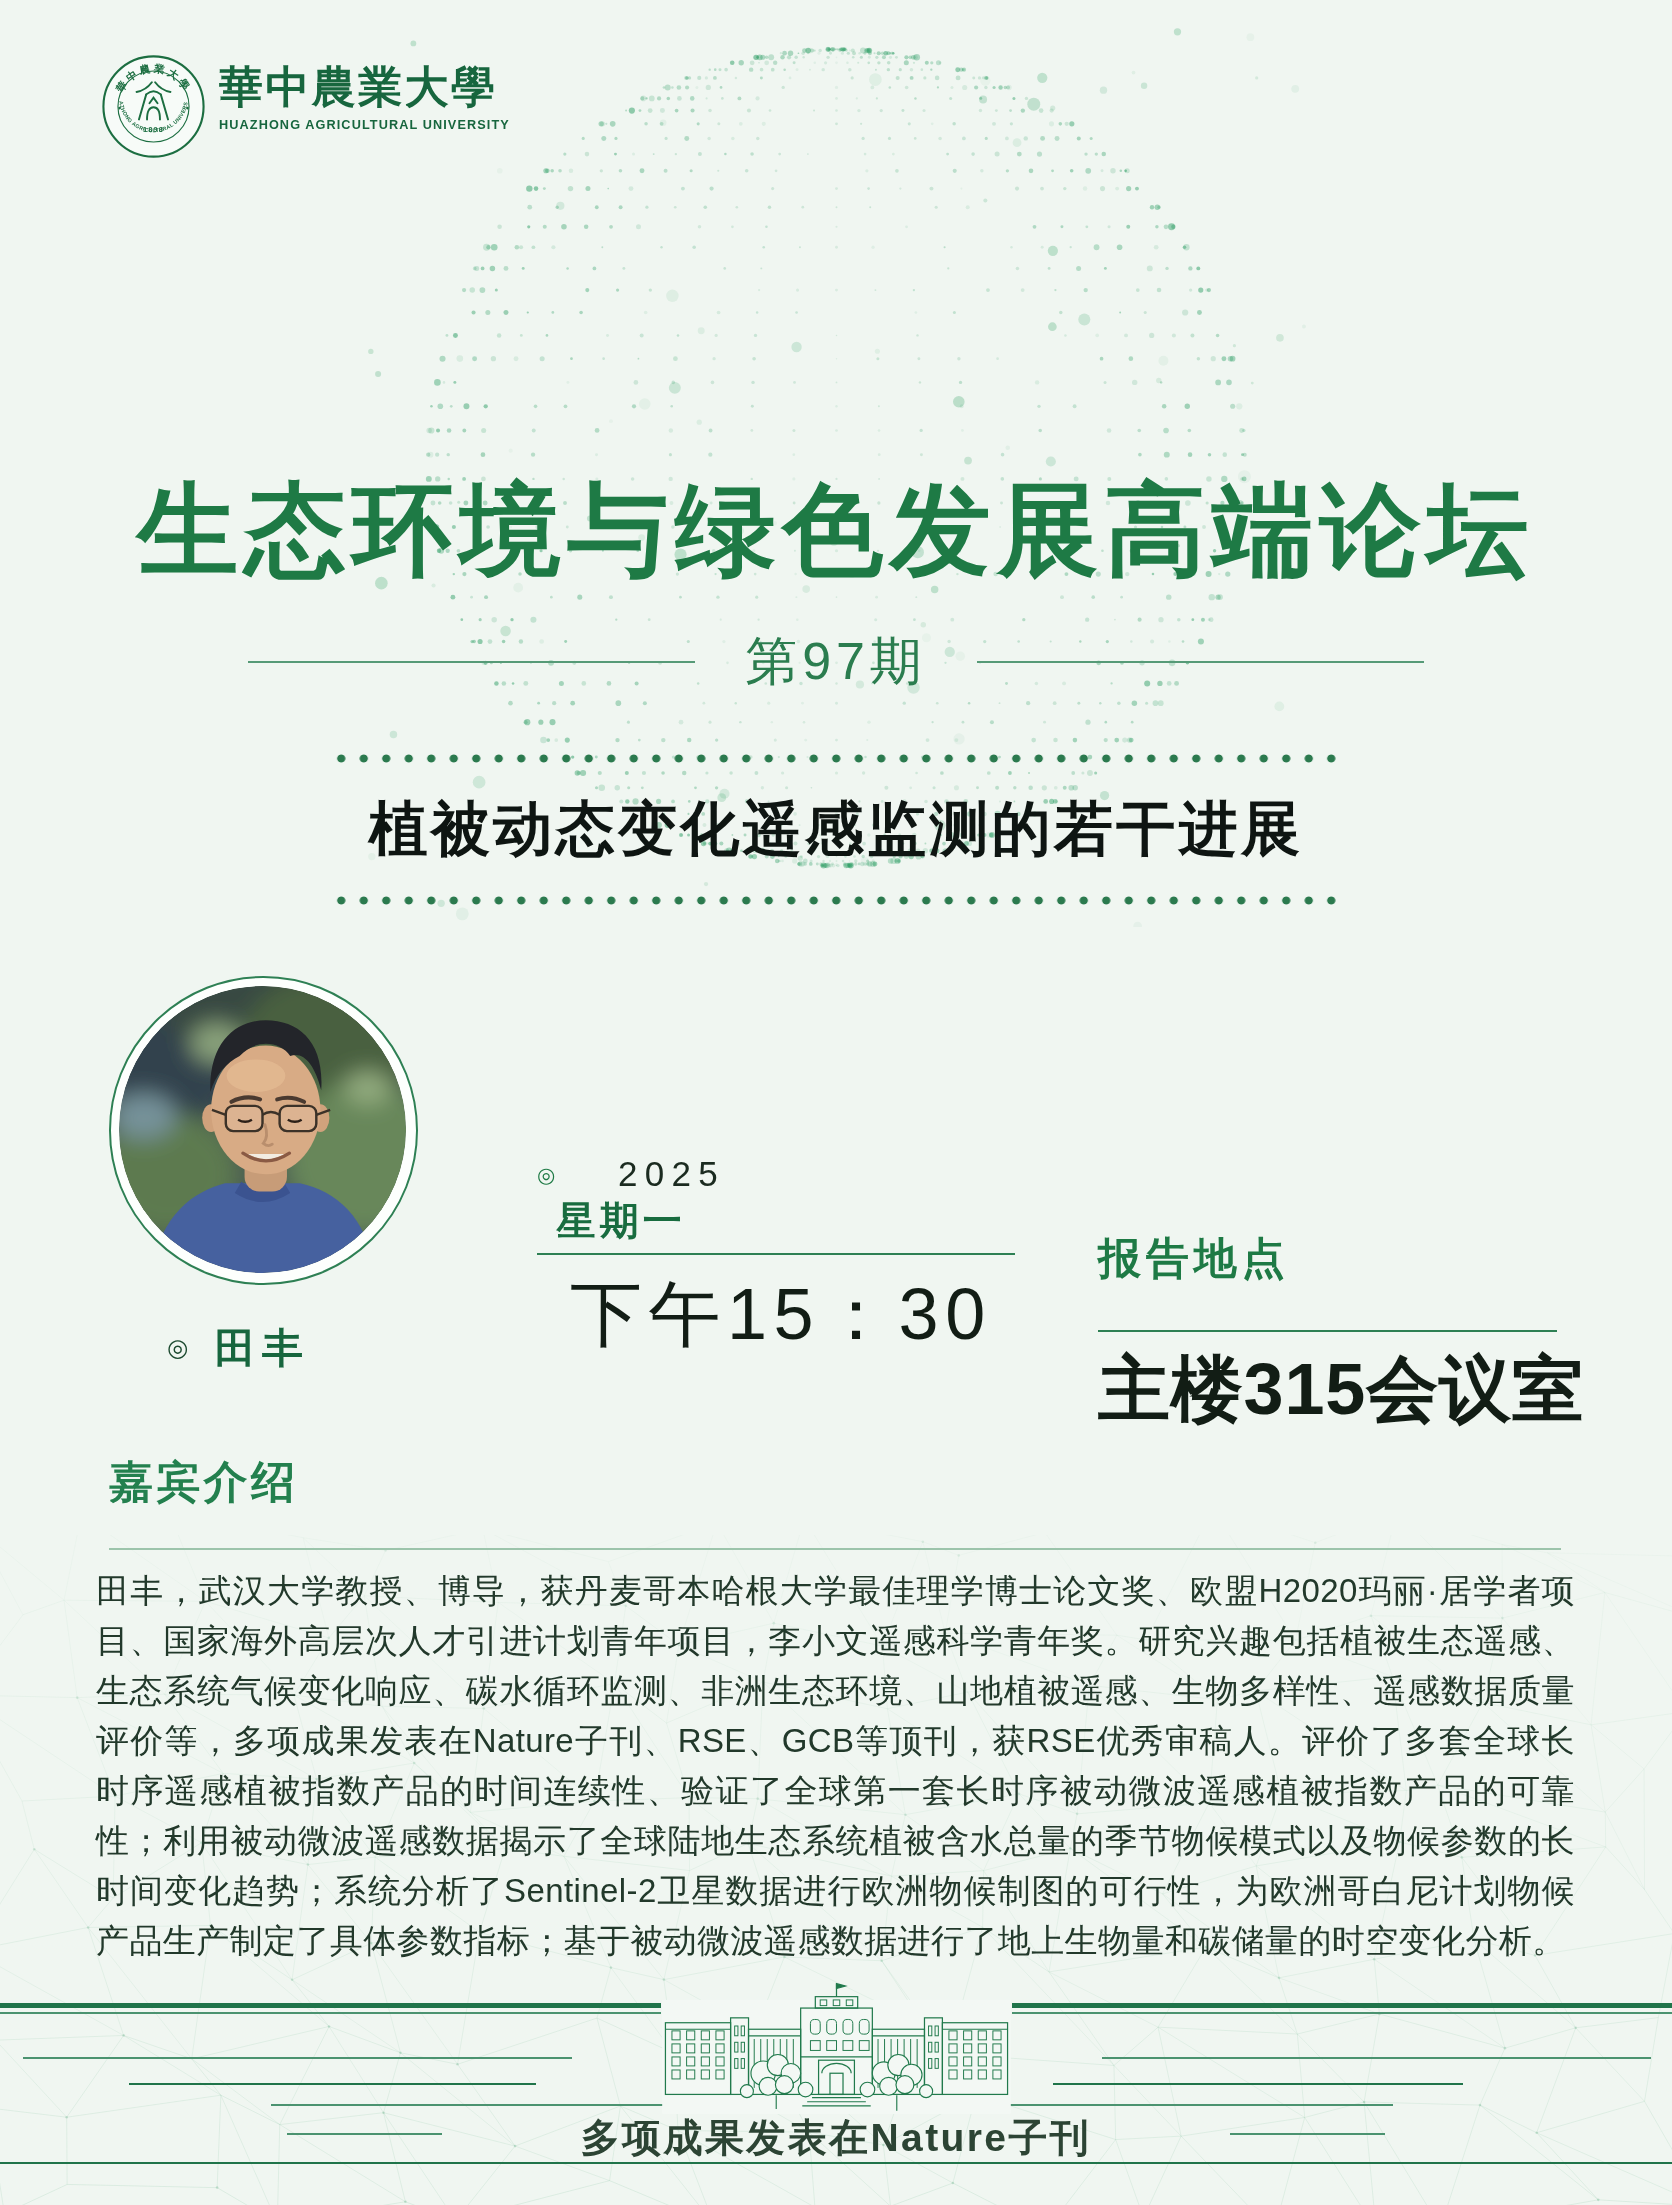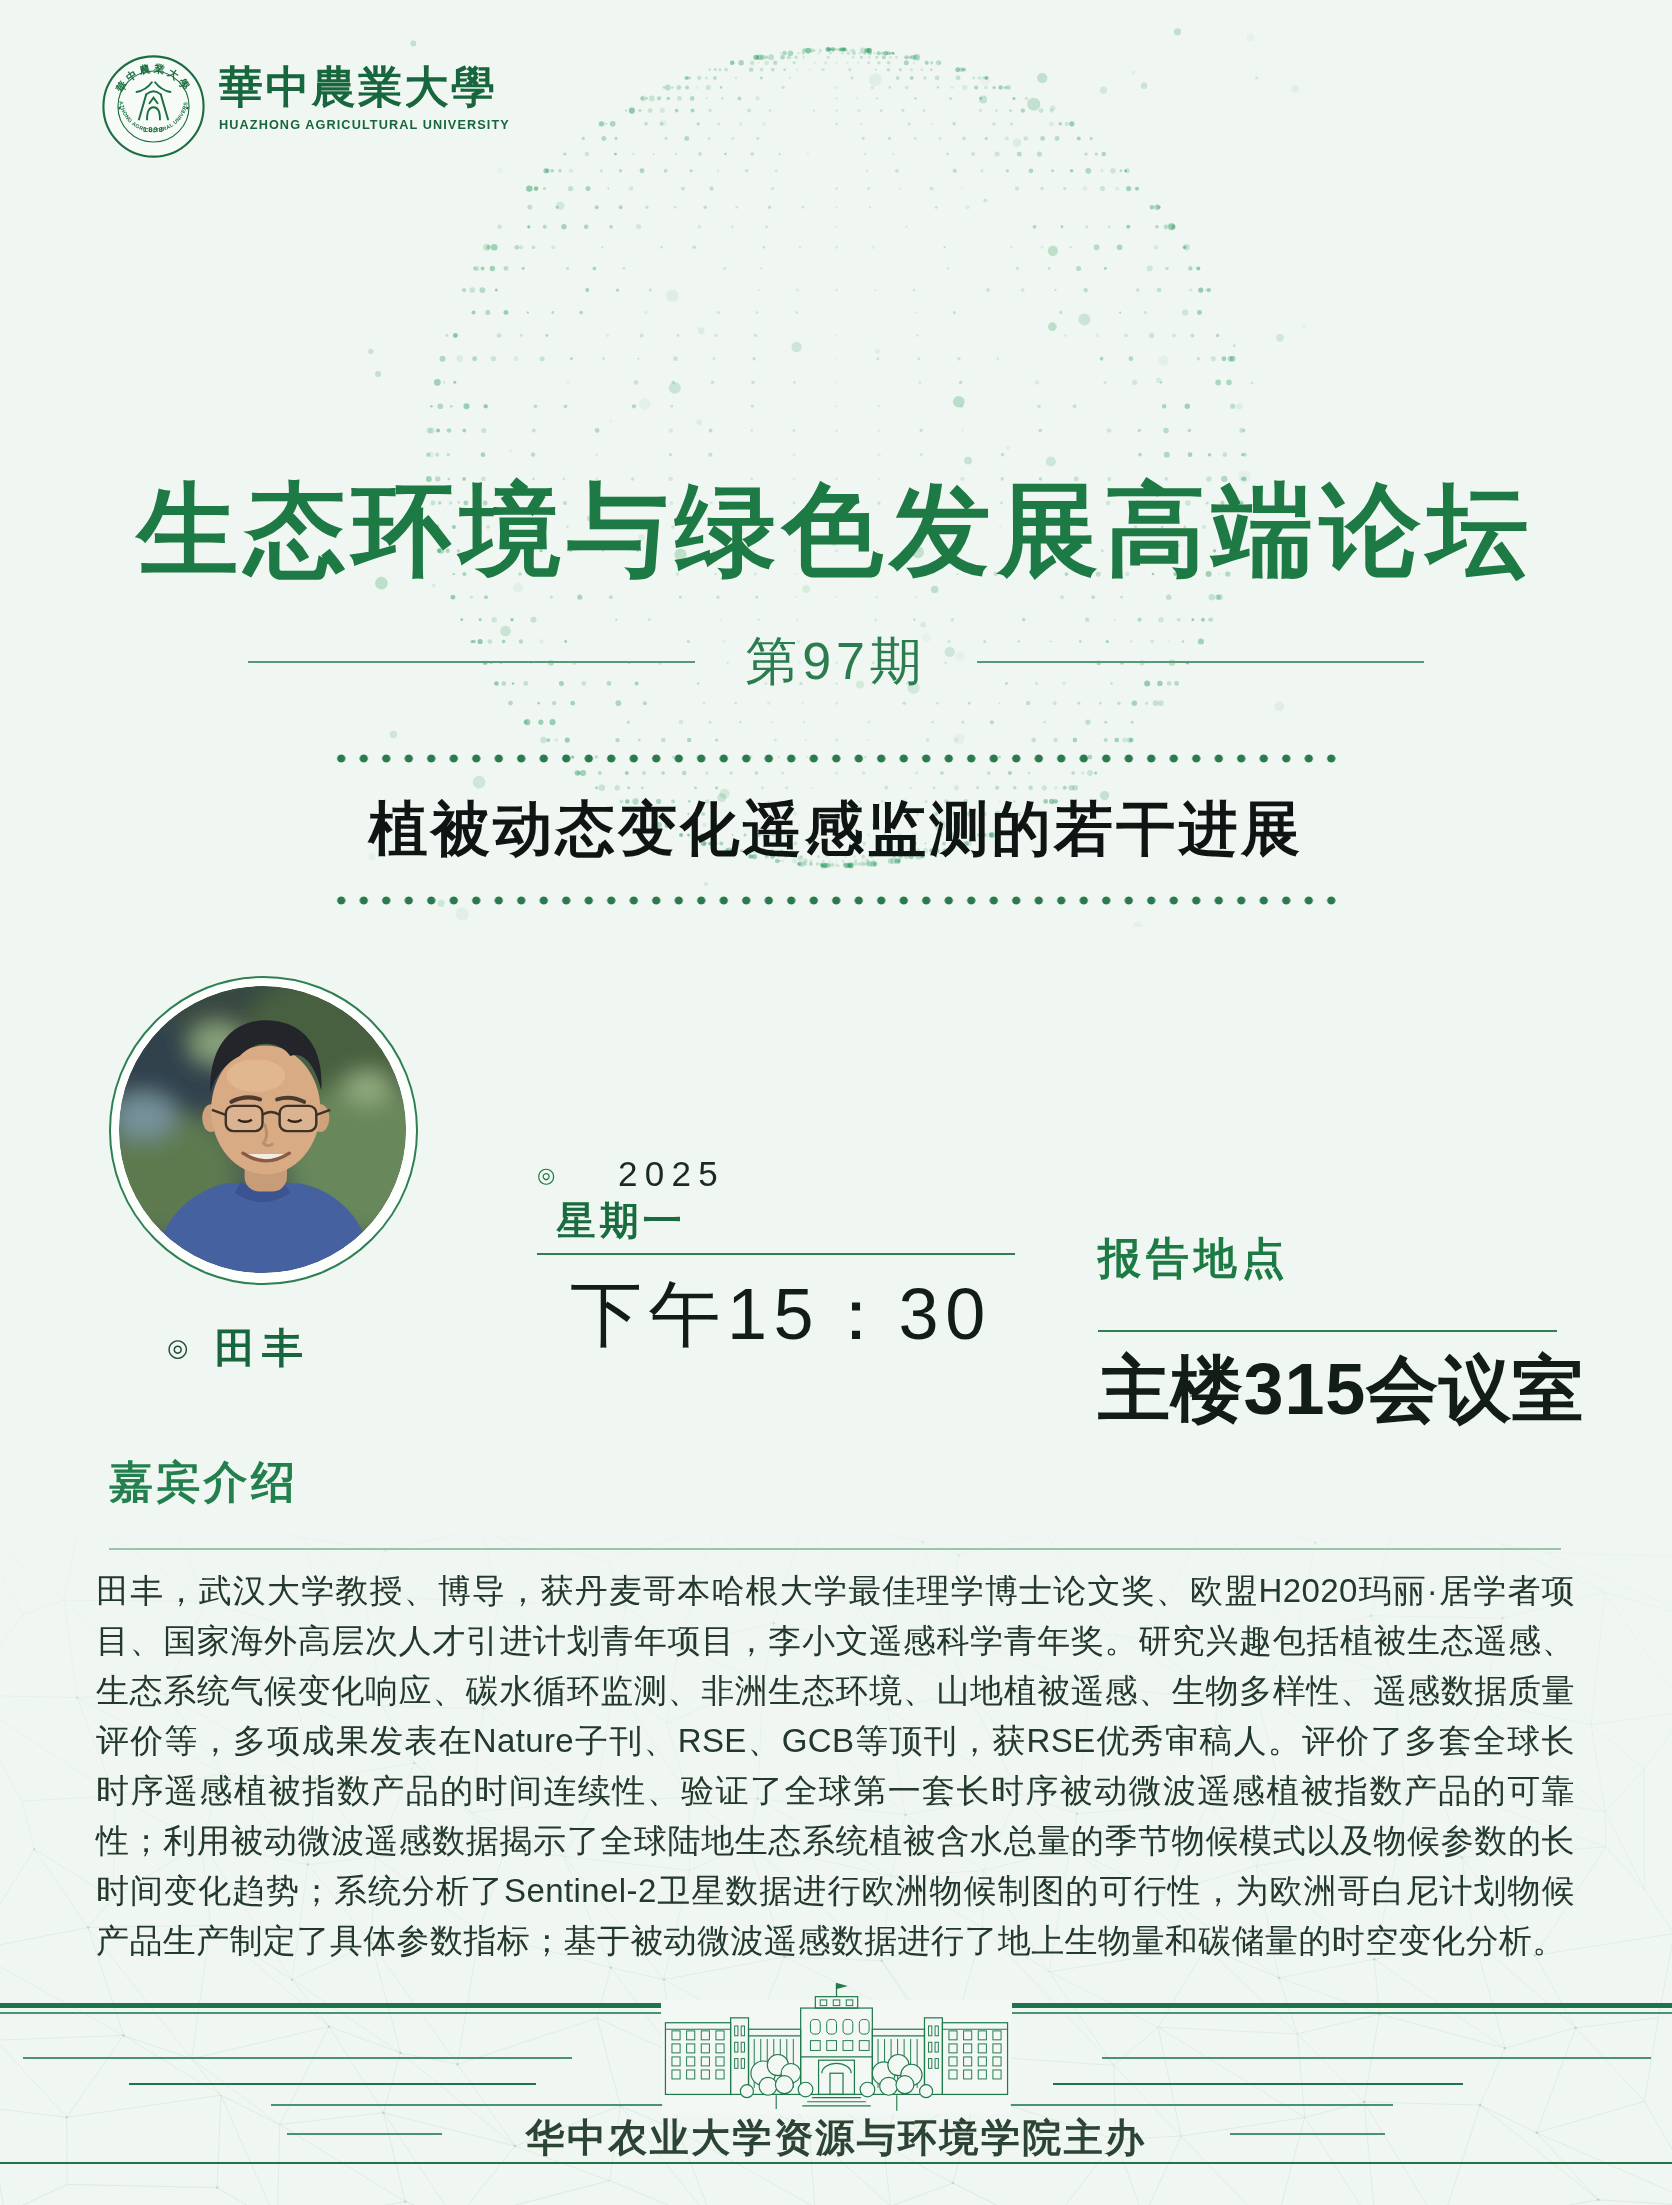--- a/index.html
+++ b/index.html
@@ -2029,15 +2029,15 @@
         <circle cx="354" cy="118" r="11"></circle>
       <circle cx="232" cy="124" r="9"></circle>
         <circle cx="308" cy="124" r="9"></circle>
       <circle cx="160" cy="126" r="8"></circle>
         <circle cx="380" cy="126" r="8"></circle>
       <line x1="196" y1="131" x2="196" y2="148"></line>
         <line x1="344" y1="131" x2="344" y2="150"></line>
     </g>
   </svg>
 
-  <div class="layer org">华中农业大学资源与环境学院主办</div>
+  <div class="layer org">多项成果发表在Nature子刊</div>
 </div>
 
 
 </body></html>

